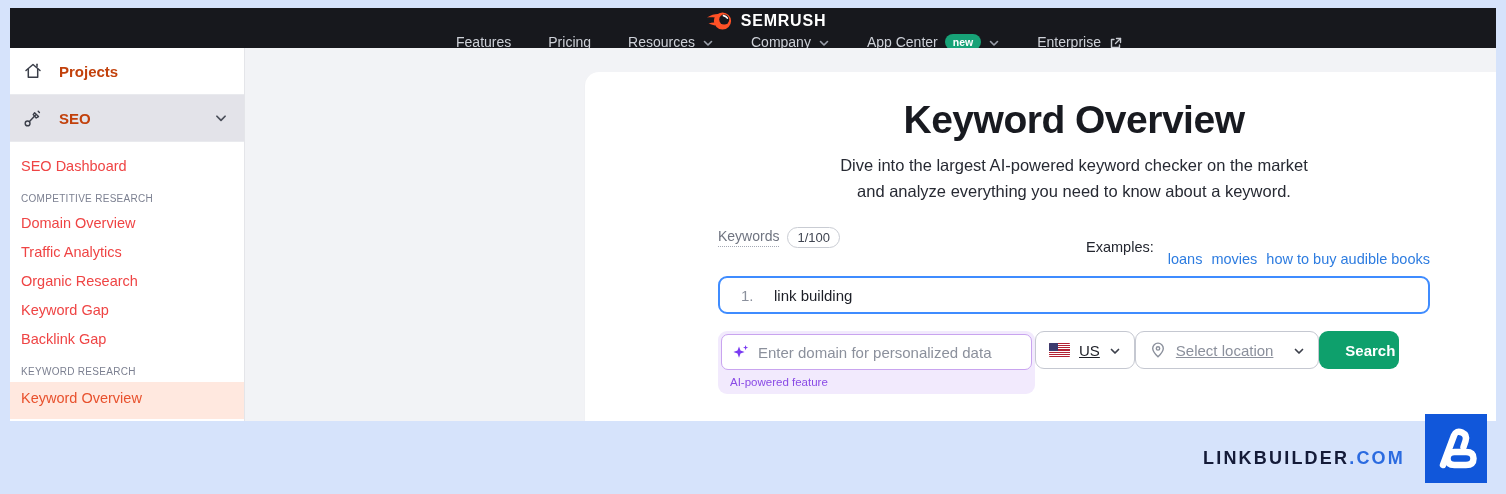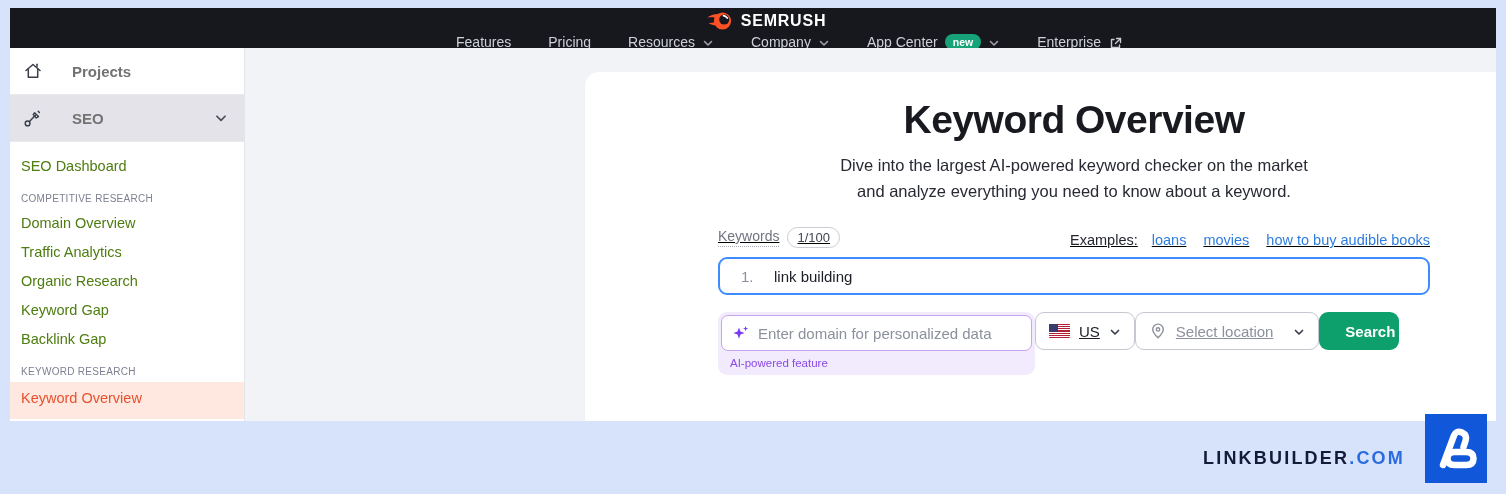--- a/index.html
+++ b/index.html
@@ -35,27 +35,27 @@
   
   .workspace { display:flex; height:373px; }
   .sidebar {
     width:235px; background:#fff; border-right:1px solid #e4e5e9;
     flex-shrink:0; font-size:14.5px; color:#23262f;
   }
   .side-row {
     height:47px; display:flex; align-items:center;
     padding:0 16px 0 13px; border-bottom:1px solid #e9eaee; cursor:pointer;
   }
-  .side-row .lbl { margin-left:29px; font-size:15px; font-weight:600; color:#737373; }
+  .side-row .lbl { margin-left:16px; font-size:15px; font-weight:600; color:#c2410c; }
   .side-row.seo { background:#e3e3e9; }
   .side-row.seo .lbl { font-weight:700; }
   .side-row .chev { margin-left:auto; color:#4b4f5a; }
   .side-list { padding-top:10px; }
   .side-link {
-    padding:7px 10px 7px 11px; cursor:pointer; color:#4d7c0f; line-height:15px;
+    padding:7px 10px 7px 11px; cursor:pointer; color:#ef4444; line-height:15px;
   }
   .side-section {
     padding:12px 10px 5px 11px; font-size:10px; letter-spacing:.3px;
     color:#7c8091; cursor:default;
   }
   .side-link.active {
     background:#ffe8df; color:#e8512d; font-weight:500;
     padding-top:9px; padding-bottom:13px;
   }
   
@@ -68,34 +68,34 @@
   .card-inner { width:712px; margin-left:133px; padding-top:26px; }
   .page-title {
     text-align:center; font-size:39px; font-weight:700; color:#181a20;
     letter-spacing:-.5px;
   }
   .page-subtitle {
     margin-top:10px; text-align:center; font-size:16.5px; line-height:26px;
     color:#272a33;
   }
   .kw-row {
-    margin-top:23px; display:flex; align-items:flex-end; justify-content:space-between;text-decoration:underline;
+    margin-top:23px; display:flex; align-items:flex-start; justify-content:space-between;
   }
   .kw-left { display:flex; align-items:center; gap:8px; }
   .kw-label {
     font-size:14px; color:#6f7480; border-bottom:1.5px dotted #a4a9b4;
     padding-bottom:2px; cursor:help;
   }
   .kw-count {
     font-size:13px; color:#3f4450; border:1px solid #c9ccd3; border-radius:12px;
     padding:1.5px 9px 2.5px; background:#fff;
   }
   .examples { display:flex; align-items:center; gap:14px; font-size:14.5px; }
   .examples-label { color:#23262f; }
-  .example-links { display:flex; gap:17px; }
+  .example-links { display:flex; gap:9px;margin-top:24px; }
   .example-link { color:#2d7ce0; cursor:pointer; }
   .kw-input-wrap {
     margin-top:9px; border:2px solid #3f8cff; border-radius:9px; background:#fff;
     height:38px; display:flex; align-items:center; padding-left:21px;
   }
   .kw-num { font-size:15px; color:#8b909c; width:33px; }
   .kw-input {
     border:none; outline:none; flex:1; font-size:15px; color:#1c1e26;
     font-family:inherit; background:transparent;
   }

